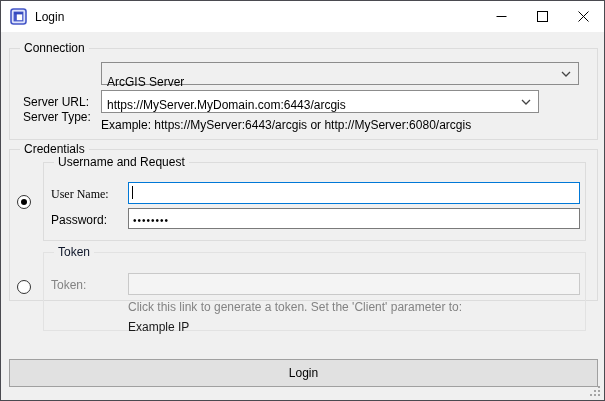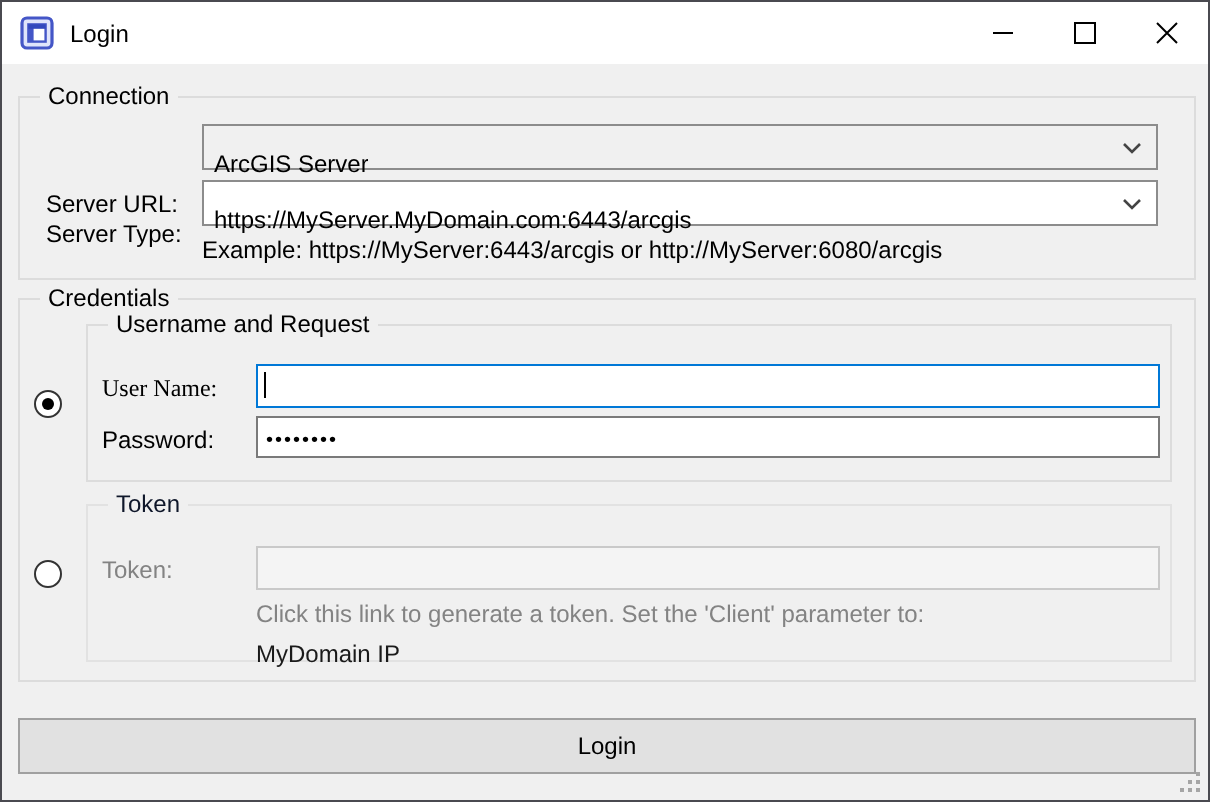--- a/index.html
+++ b/index.html
@@ -113,30 +113,30 @@
 
   <span class="lbl" style="left:22px; top:66px;margin-top:43px;">Server Type:</span>
   <div class="combo gray" style="left:100px; top:61px; width:478px;">
     <span class="combo-value">ArcGIS Server</span>
     <svg class="chev" width="10" height="6" viewBox="0 0 10 6">
         <path d="M1 1 L5 5 L9 1" fill="none" stroke="#444" stroke-width="1.3"></path>
       </svg>
   </div>
 
   <span class="lbl" style="left:22px; top:94px;">Server URL:</span>
-  <div class="combo white" style="left:100px; top:89px; width:478px;">
+  <div class="combo white" style="left:100px; top:89px; width:438px;align-items:flex-end;">
     <span class="combo-value">https://MyServer.MyDomain.com:6443/arcgis</span>
     <svg class="chev" width="10" height="6" viewBox="0 0 10 6">
         <path d="M1 1 L5 5 L9 1" fill="none" stroke="#444" stroke-width="1.3"></path>
       </svg>
   </div>
 
   <span class="lbl" style="left:100px; top:117px;">Example: https://MyServer:6443/arcgis or http://MyServer:6080/arcgis</span>
 
-  <div class="groupbox" style="left:8px; top:148px; width:589px; height:192px;">
+  <div class="groupbox" style="left:8px; top:148px; width:589px; height:152px;">
     <span class="gb-label">Credentials</span>
   </div>
 
   <button class="radio checked" style="left:16px; top:194px;"></button>
 
   <div class="groupbox" style="left:42px; top:161px; width:543px; height:79px;">
     <span class="gb-label">Username and Request</span>
   </div>
 
   <span class="lbl" style="left:50px; top:186px;font-family:Liberation Serif, serif;">User Name:</span>
@@ -149,21 +149,21 @@
   <div class="groupbox" style="left:42px; top:251px; width:543px; height:79px; border-color:#e2e2e2;">
     <span class="gb-label disabled">Token</span>
   </div>
 
   <button class="radio" style="left:16px; top:279px;"></button>
 
   <span class="lbl disabled" style="left:50px; top:277px;">Token:</span>
   <input class="txt disabled" style="left: 127px; top: 272px; width: 452px; height: 22px;" disabled="" value="">
 
   <span class="lbl disabled" style="left:127px; top:299px;">Click this link to generate a token. Set the 'Client' parameter to:</span>
-  <span class="lbl" style="left:127px; top:319px; color:#1a1a1a;">MyDomain IP</span>
+  <span class="lbl" style="left:127px; top:319px; color:#1a1a1a;">Example IP</span>
 
   <button class="login-btn">Login</button>
 
   <svg class="grip" width="12" height="12" viewBox="0 0 12 12">
     <rect x="9" y="1" width="2" height="2" fill="#a5a5a5"></rect>
     <rect x="5" y="5" width="2" height="2" fill="#a5a5a5"></rect>
     <rect x="9" y="5" width="2" height="2" fill="#a5a5a5"></rect>
     <rect x="1" y="9" width="2" height="2" fill="#a5a5a5"></rect>
     <rect x="5" y="9" width="2" height="2" fill="#a5a5a5"></rect>
     <rect x="9" y="9" width="2" height="2" fill="#a5a5a5"></rect>

